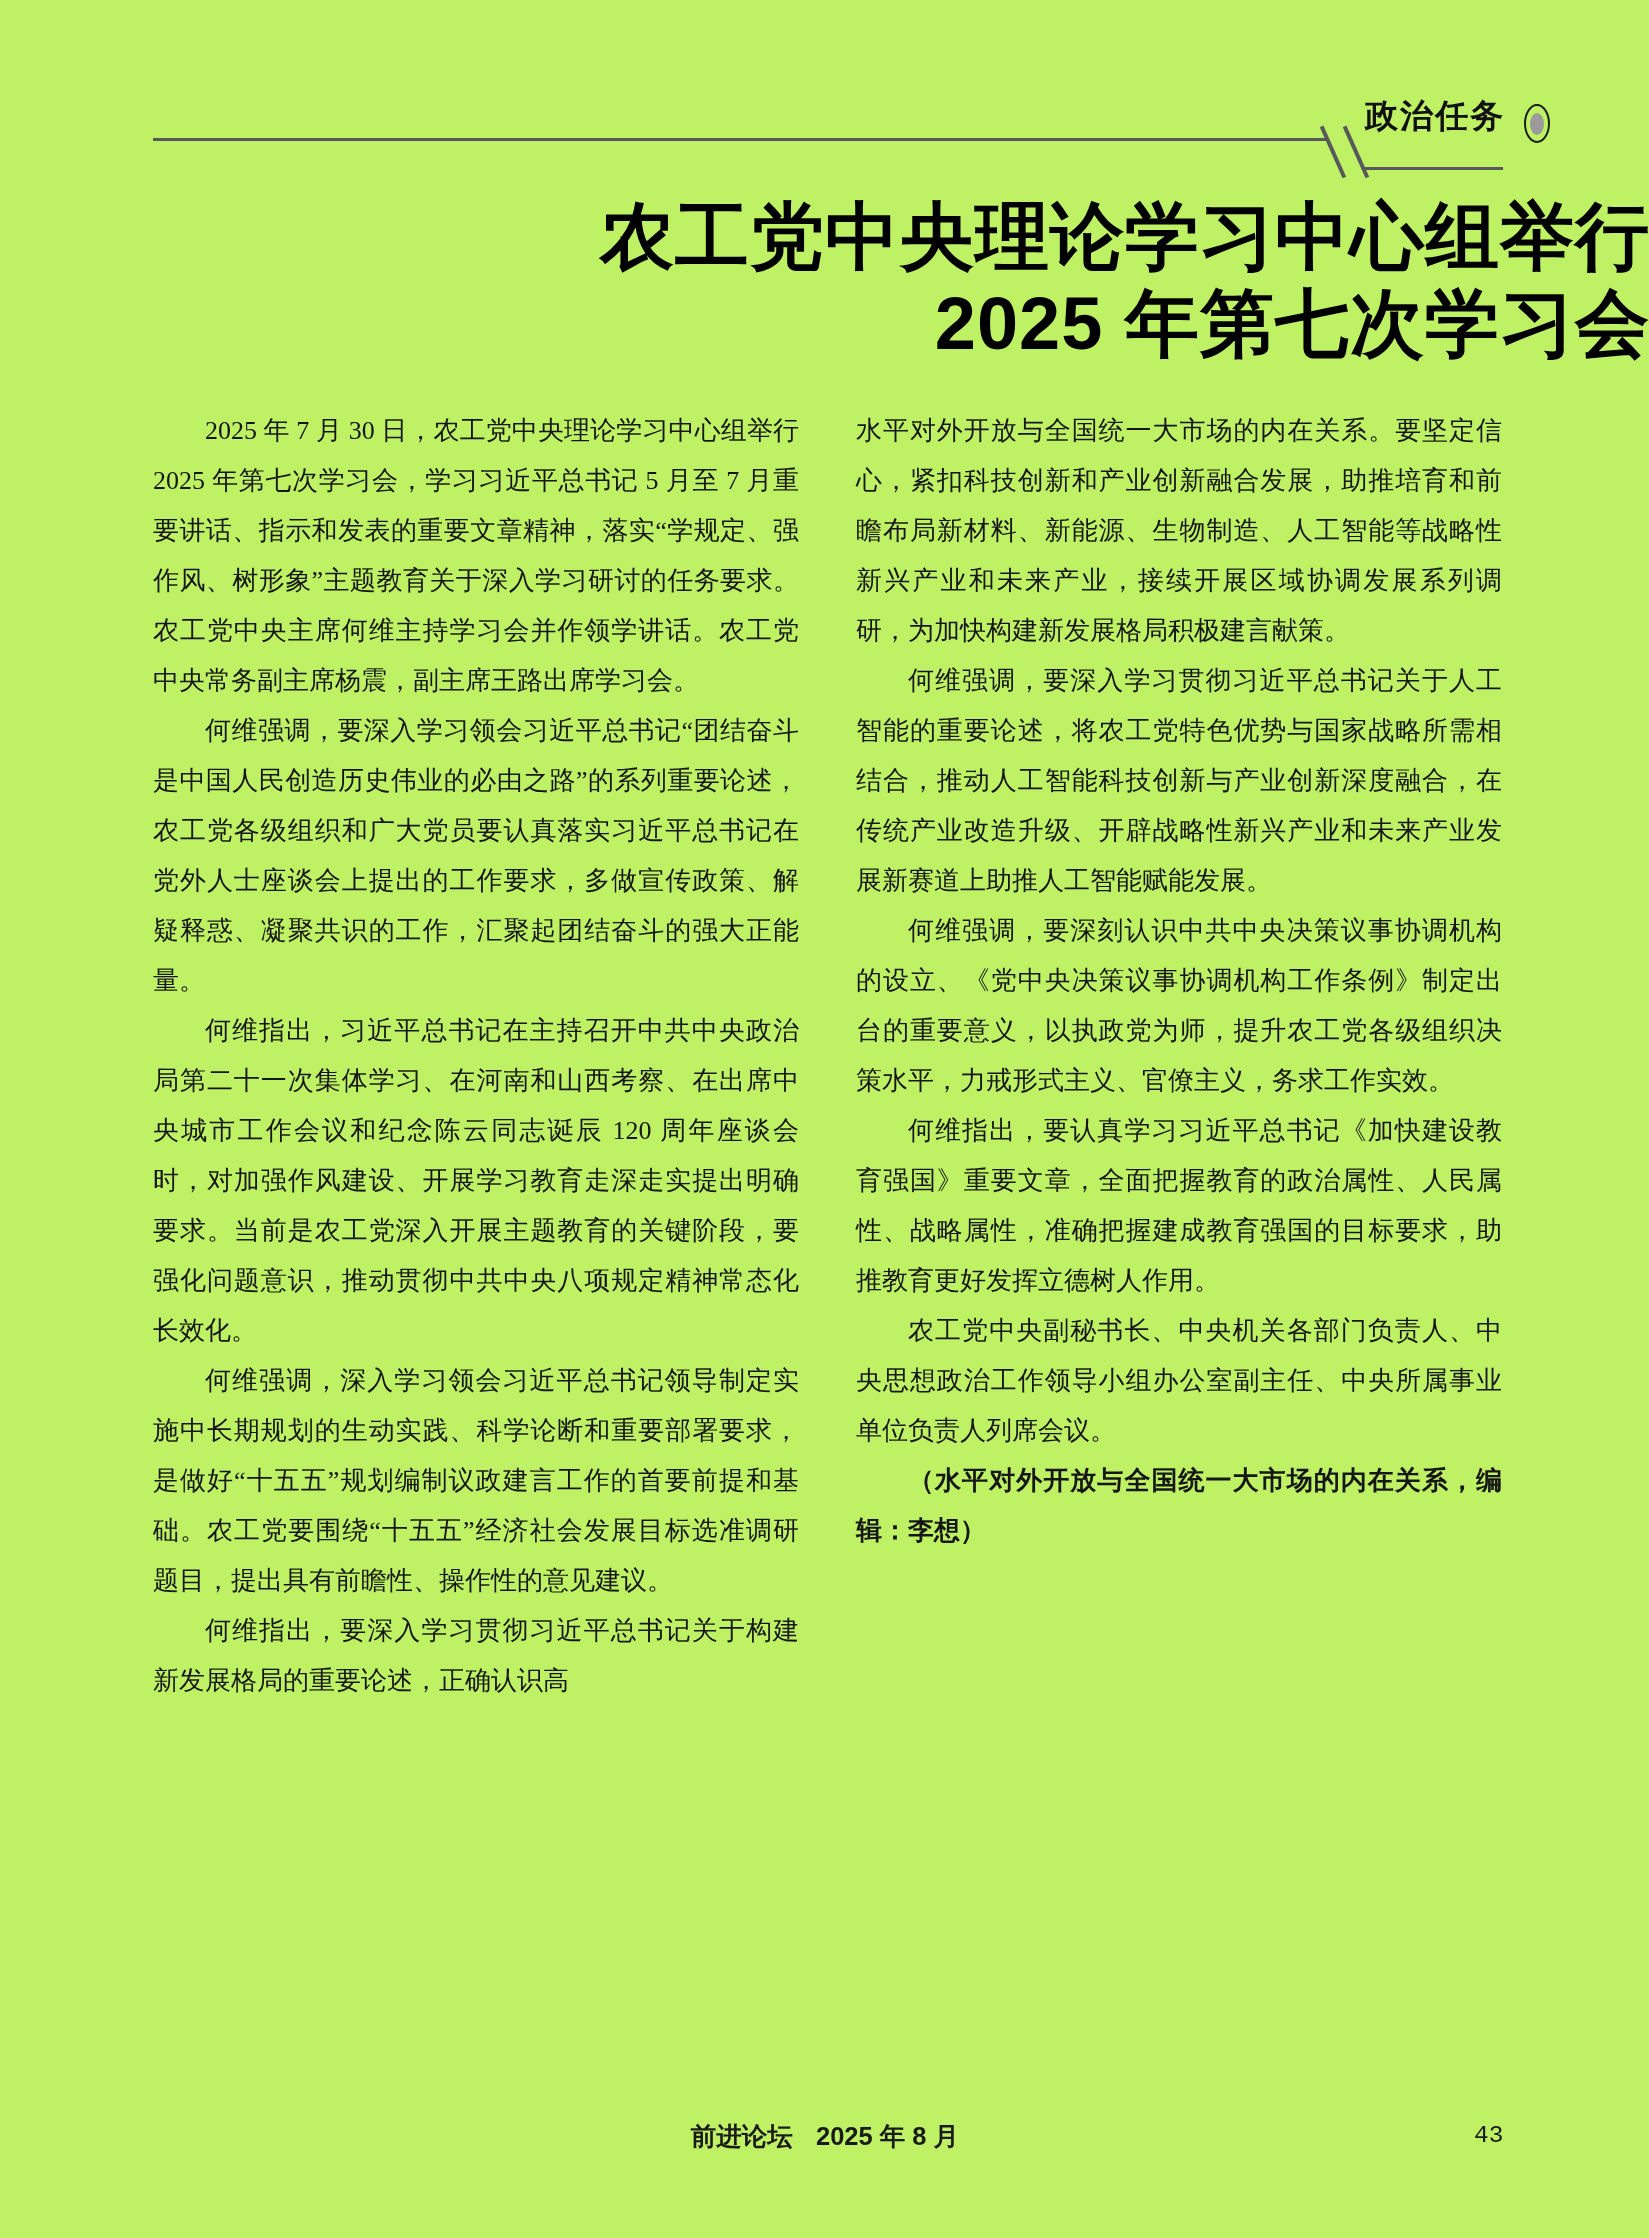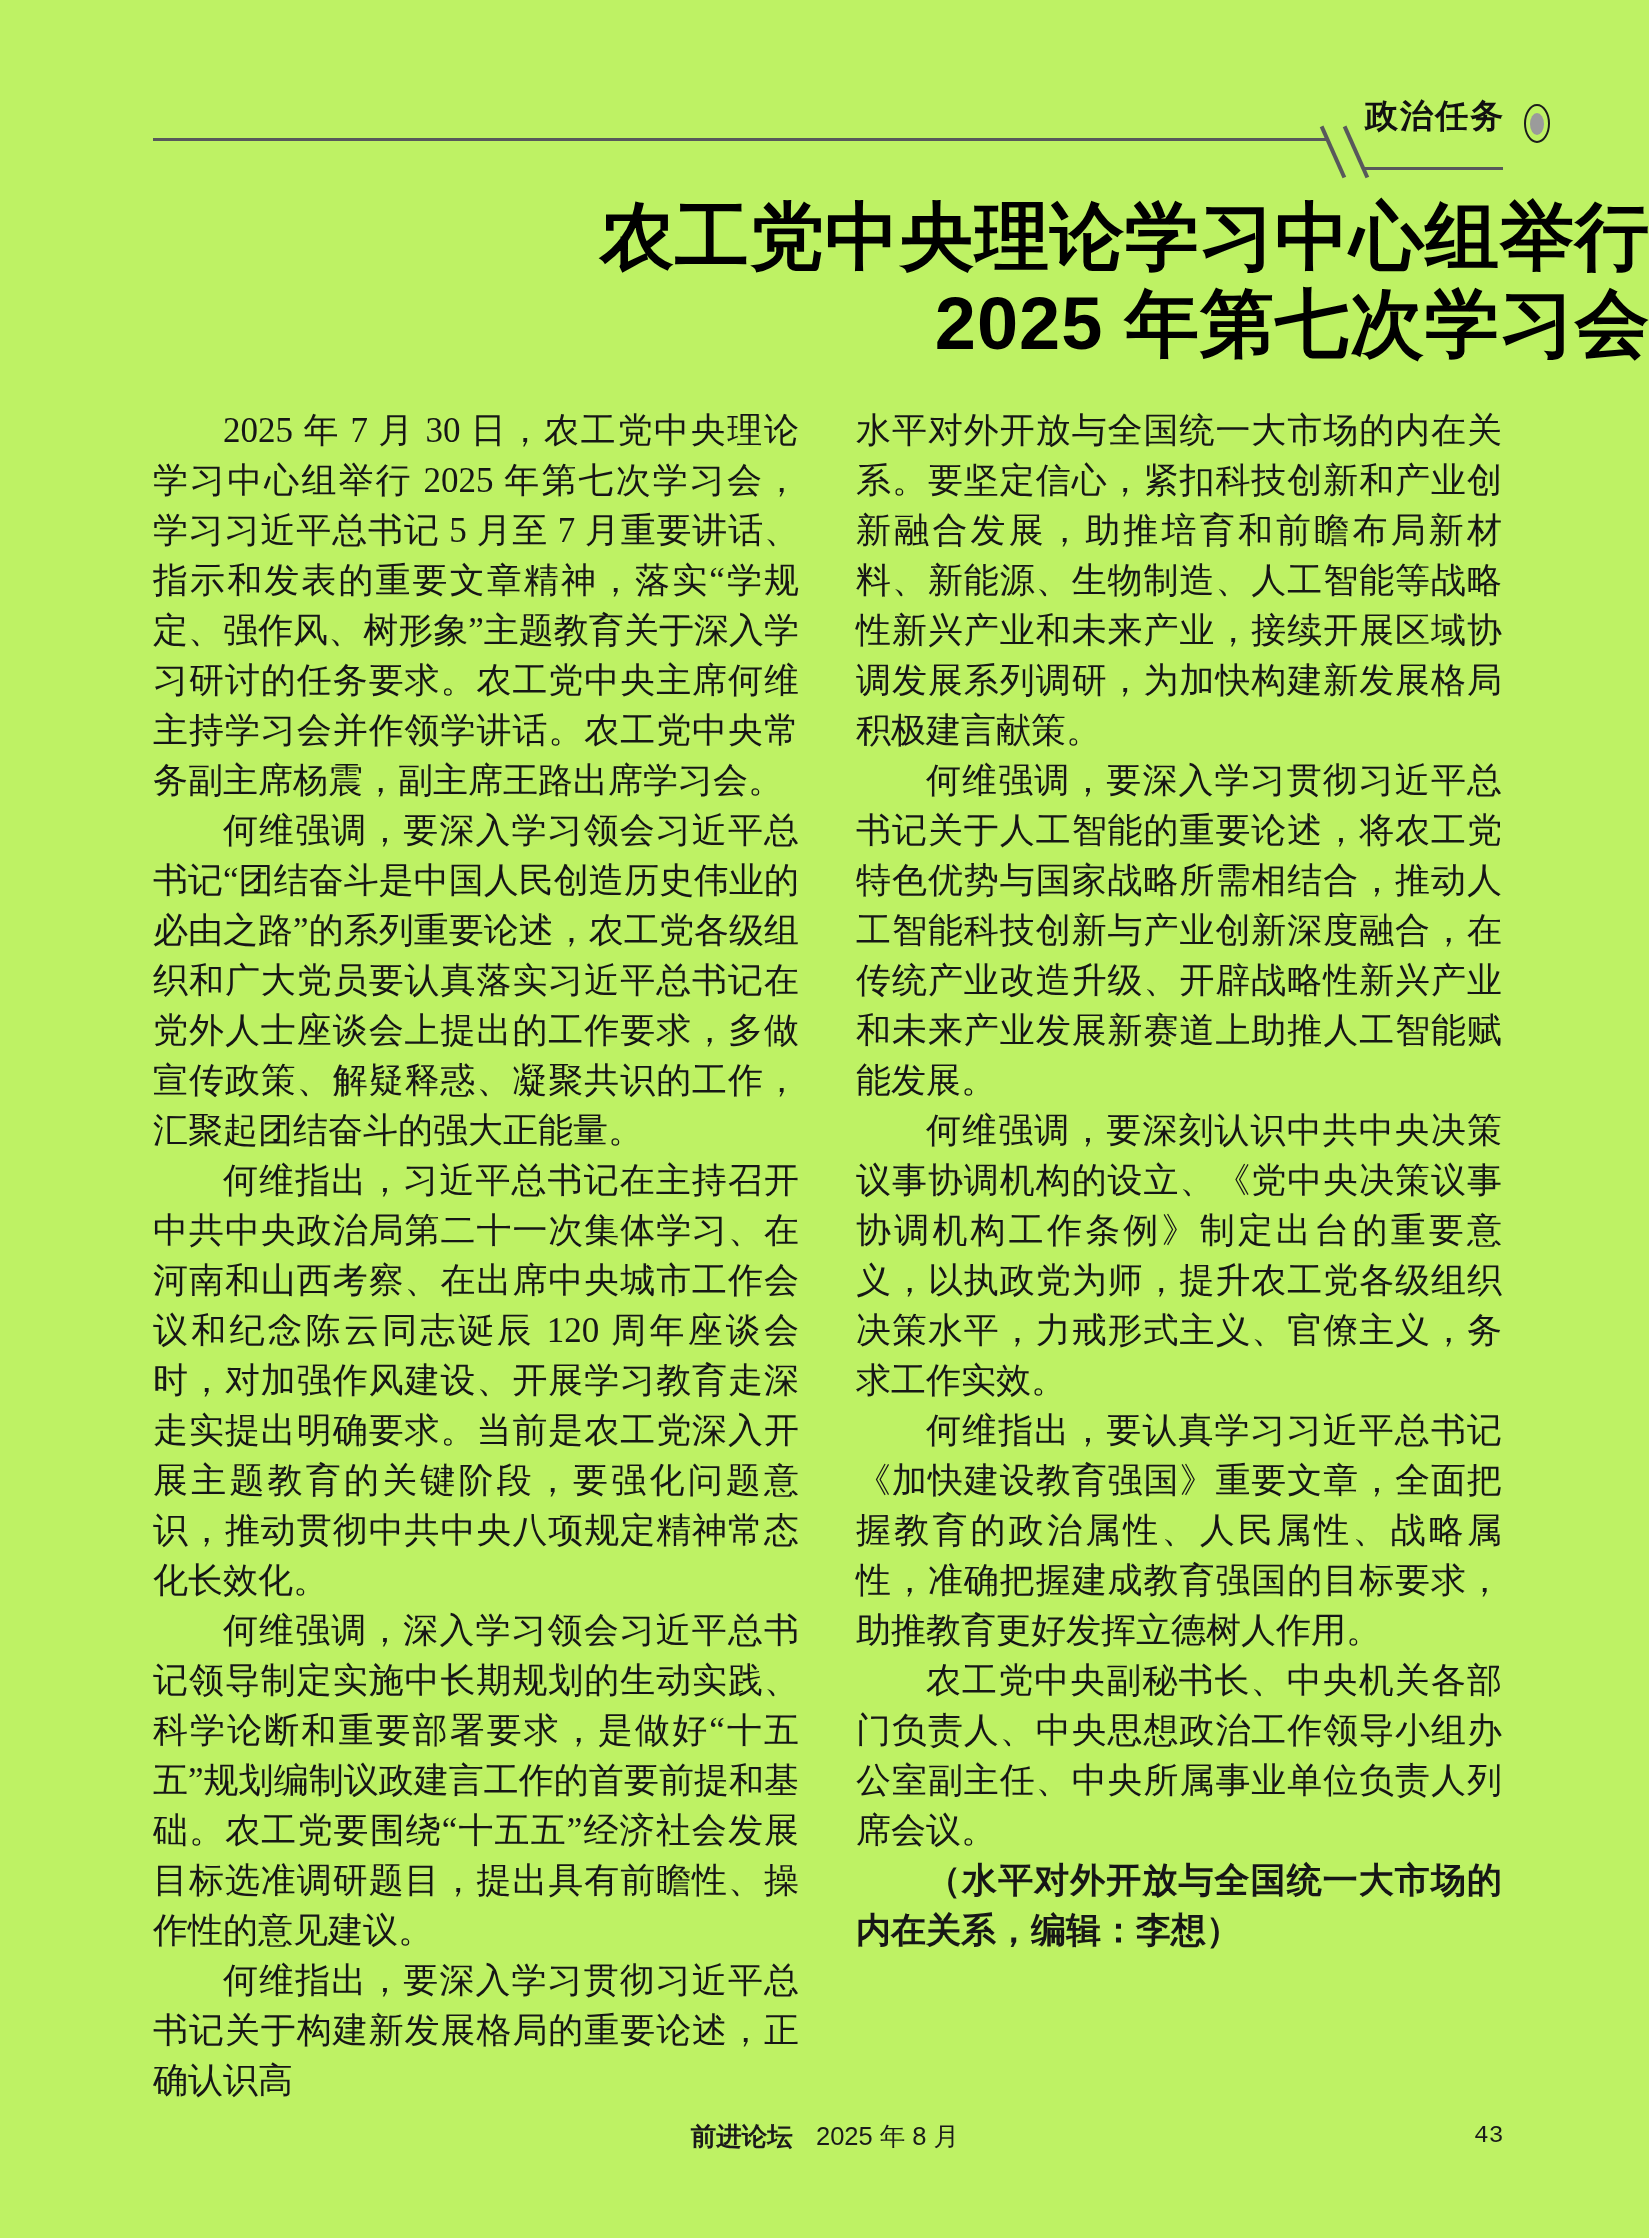--- a/index.html
+++ b/index.html
@@ -80,21 +80,21 @@
   
   .columns {
     position: absolute;
     left: 153px; top: 406px;
     width: 1349px;
     display: flex;
     gap: 57px;
   }
   .column {
     flex: 1 1 0;
-    font-size: 35px;
+    font-size: 26px;
     line-height: 50px;
     text-align: justify;
     color: #161616;
   }
   .column p {
     margin: 0;
     padding: 0;
     text-indent: 2em;
   }
   .column p.continuation { text-indent: 0; }
@@ -108,21 +108,21 @@
     left: 0; top: 2121px;
     width: 100%;
     text-align: center;
     font-size: 25.5px;
     line-height: 1.2;
     color: #1a1a1a;
     font-family: "Liberation Sans", "DejaVu Sans", sans-serif;
     white-space: nowrap;
   }
   .footer .journal { font-weight: 700; }
-  .footer .issue { font-weight: 400; margin-left: 16px; text-align: right; }
+  .footer .issue { font-weight: 700; margin-left: 16px; text-align: right; }
   .page-number {
     position: absolute;
     left: 1474px; top: 2121px;
     font-size: 24.4px;
     line-height: 1.2;
     color: #1a1a1a;
     font-family: Liberation Mono, monospace;
   }
 </style>
 </head>

